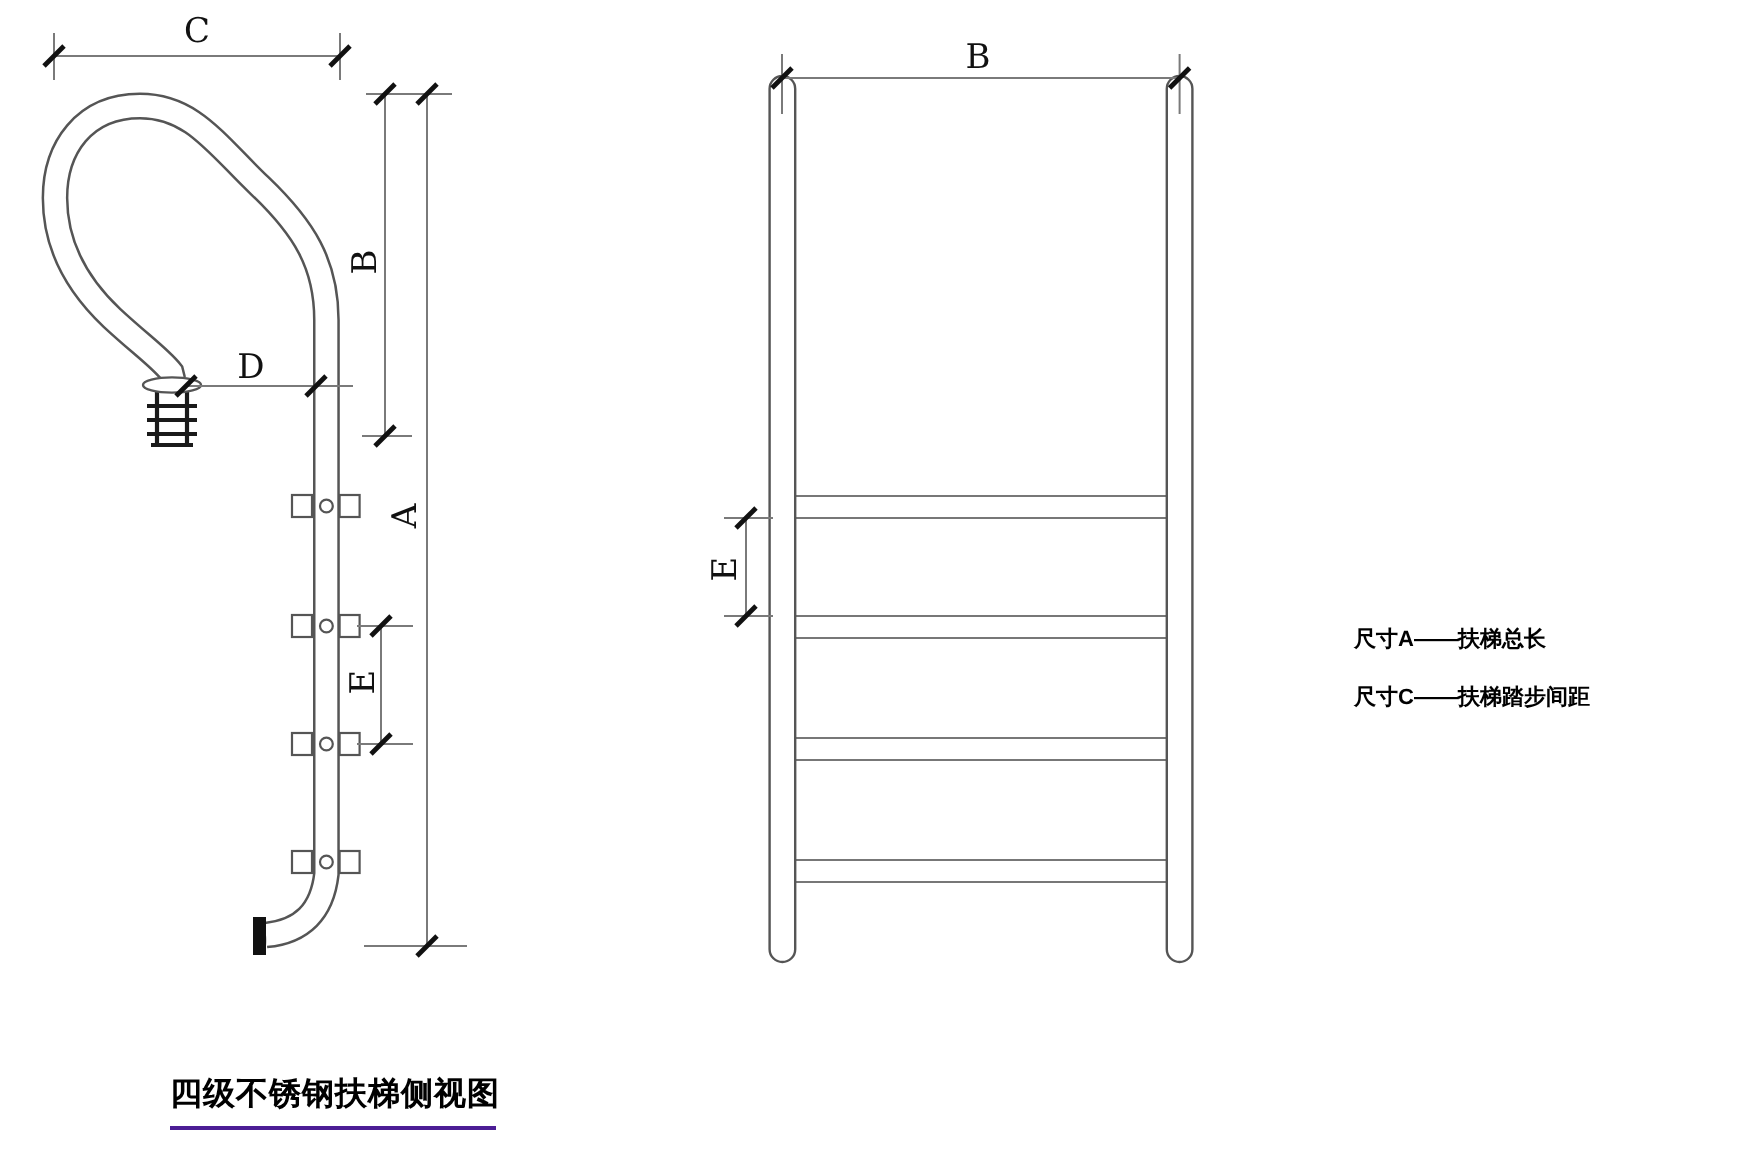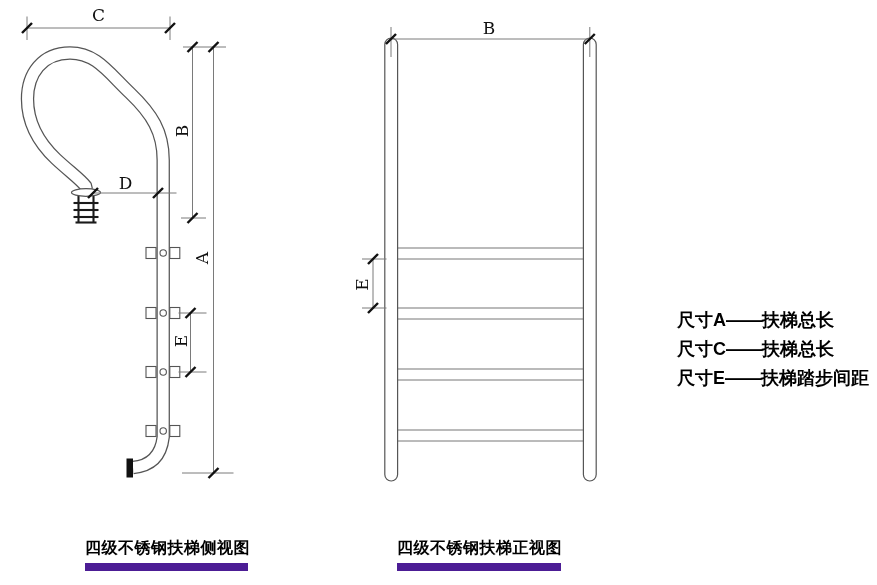--- a/index.html
+++ b/index.html
@@ -8,28 +8,28 @@
     font-family:"Liberation Sans", sans-serif; overflow:hidden;
   }
   svg text {
     font-family:"DejaVu Serif", serif;
     font-size:17px; fill:#111;
   }
   .caption {
     position:absolute; top:538px; 
     font-size:16px; font-weight:600; color:#000;
     line-height:20px; padding-bottom:5px;
-    border-bottom:8px solid #4c1d95; letter-spacing:0.5px;
+    border-bottom:2px solid #4c1d95; letter-spacing:0.5px;
     white-space:nowrap;
   }
   #caption-side  { left:85px;  width:163px; }
   #caption-front { left:397px; width:164px; }
   .legend {
     position:absolute; left:677px; top:306px;
-    font-size:18px; font-weight:600; color:#000;
+    font-size:11px; font-weight:600; color:#000;
   }
   .legend-item { line-height:29px; white-space:nowrap; }
 </style>
 </head>
 <body>
 
 <div id="stage">
 
   <svg width="877" height="585" viewBox="0 0 877 585">
 
@@ -147,21 +147,19 @@
       </g>
 
       <text x="489" y="34" text-anchor="middle">B</text>
       <text x="368" y="284.5" text-anchor="middle" transform="rotate(-90 368 284.5)">E</text>
     </g>
   </svg>
 
   
   <div class="legend">
     <div class="legend-item">尺寸A——扶梯总长</div>
-    <div class="legend-item">尺寸C——扶梯总长</div>
-    <div class="legend-item">尺寸E——扶梯踏步间距</div>
+    <div class="legend-item">尺寸C——扶梯踏步间距</div>
   </div>
 
   
   <div id="caption-side" class="caption">四级不锈钢扶梯侧视图</div>
-  <div id="caption-front" class="caption">四级不锈钢扶梯正视图</div>
 
 </div>
 
 </body></html>

